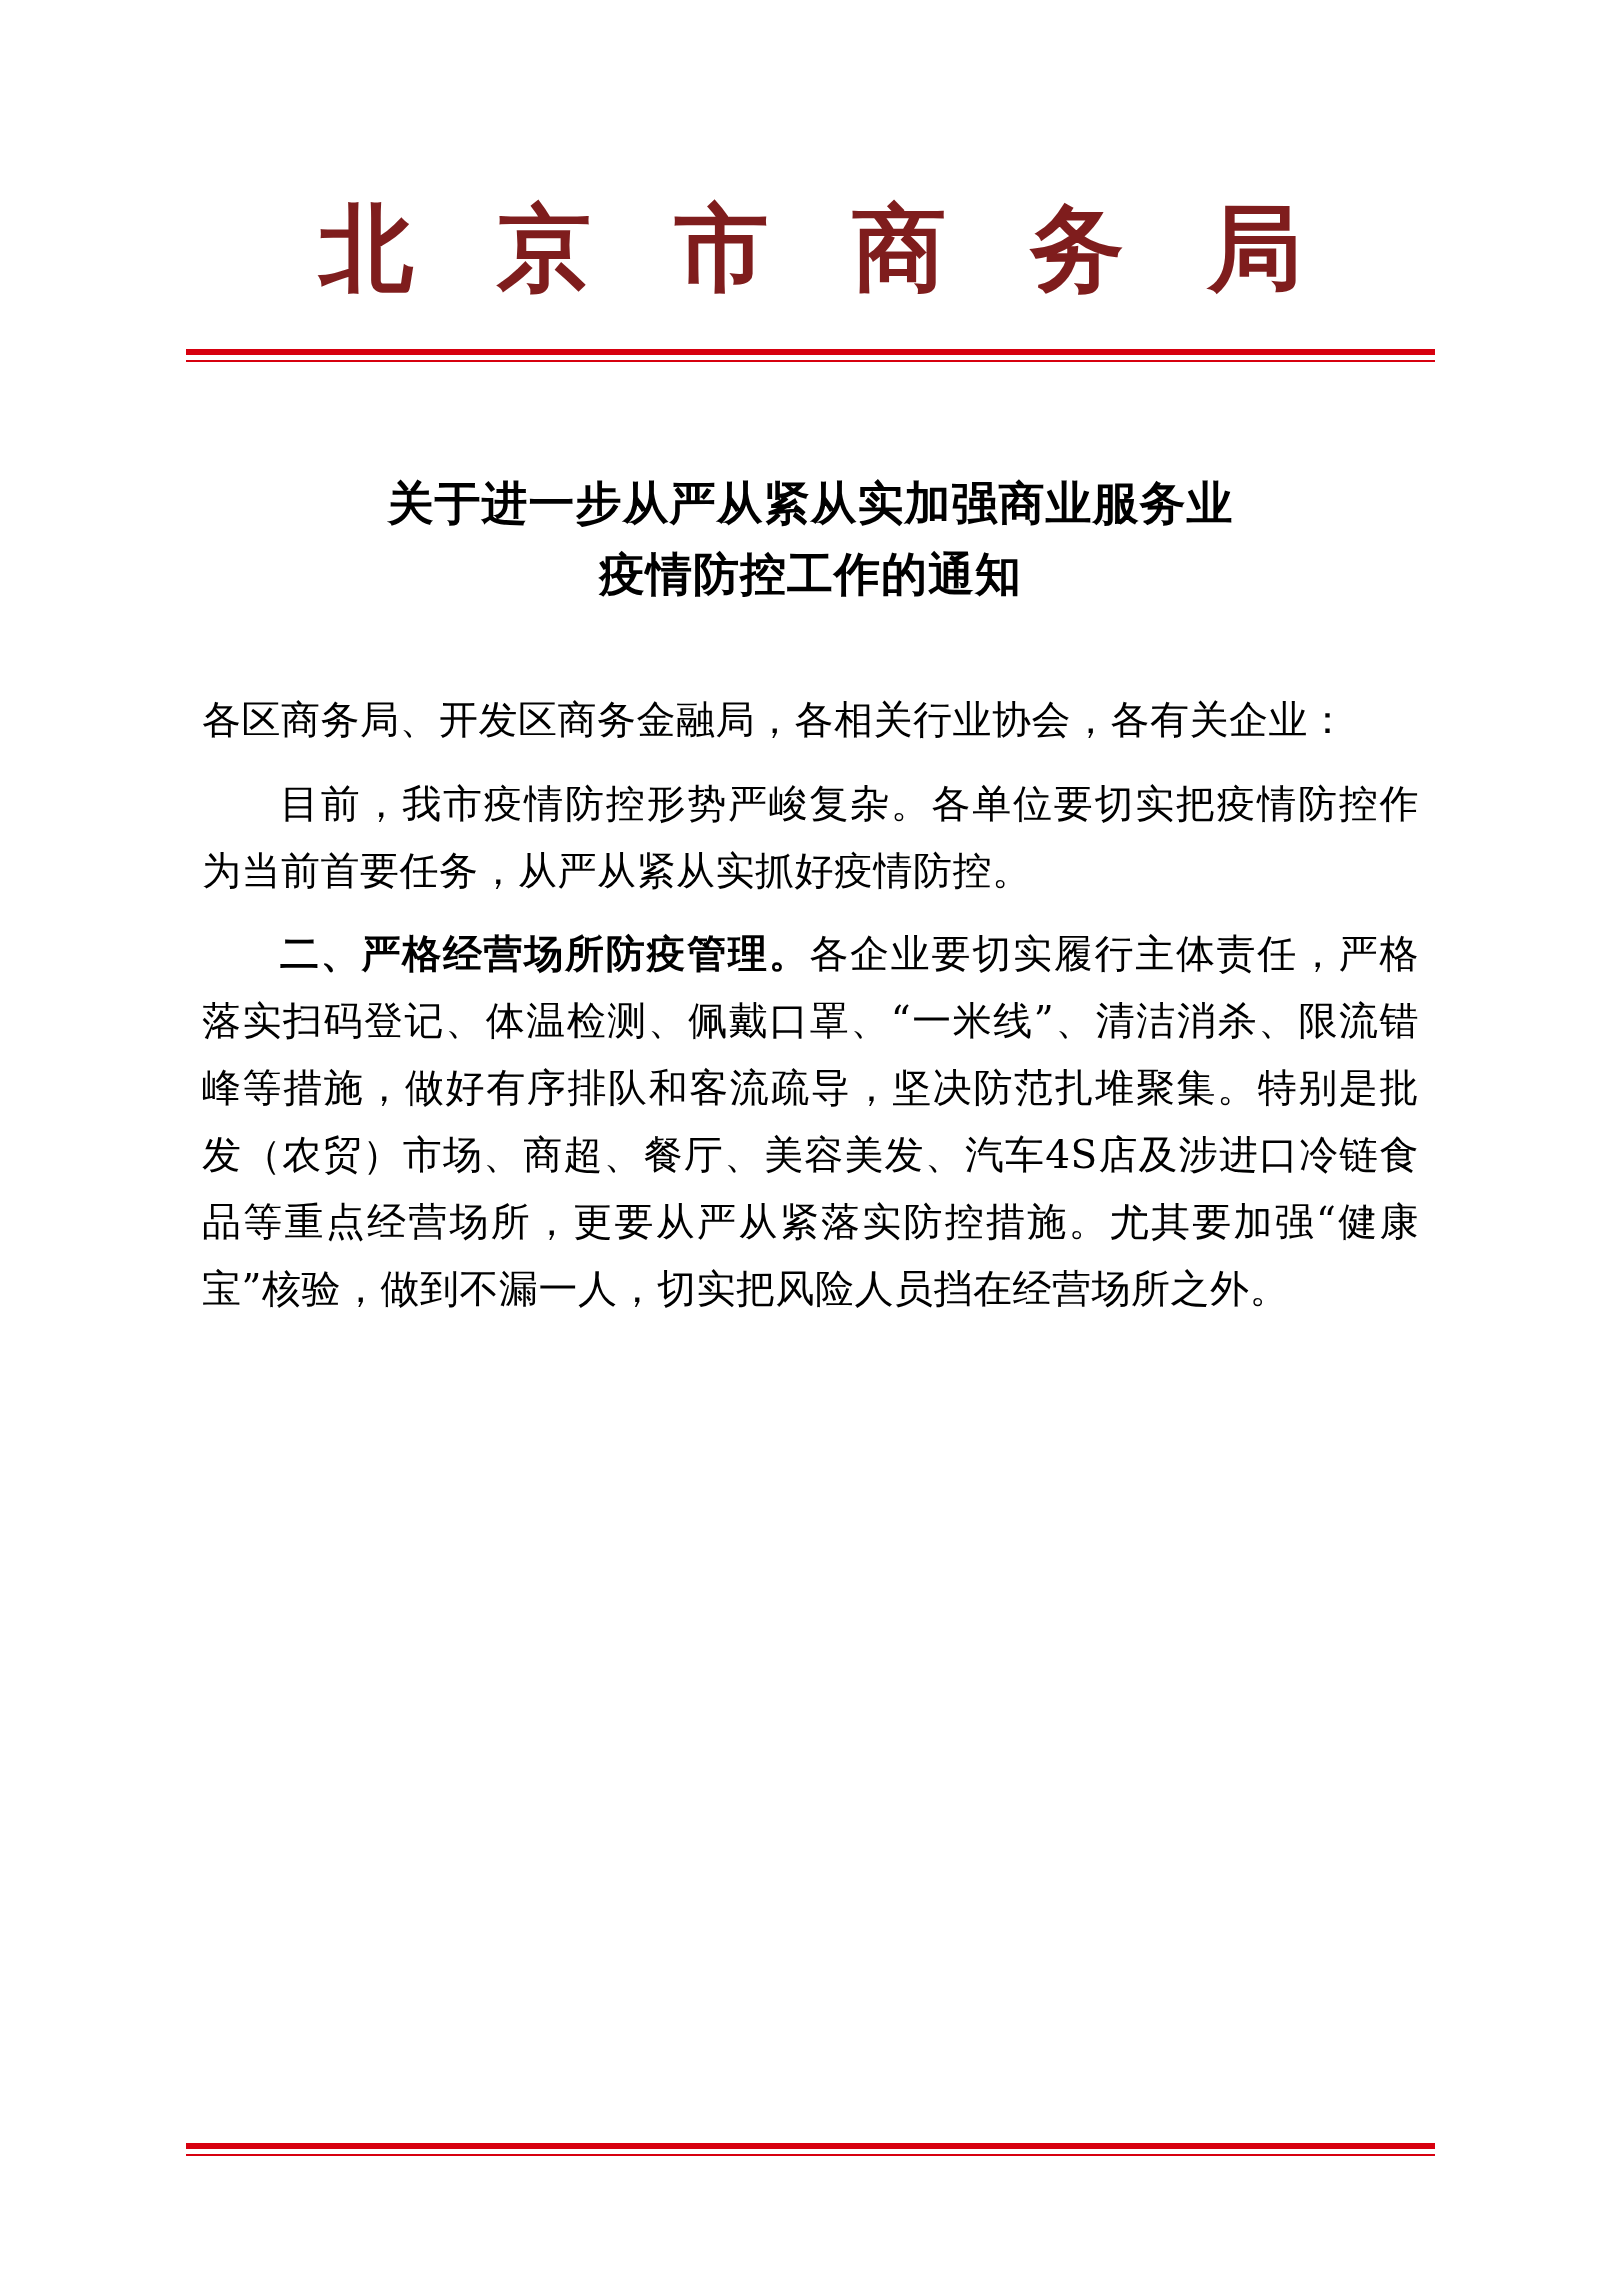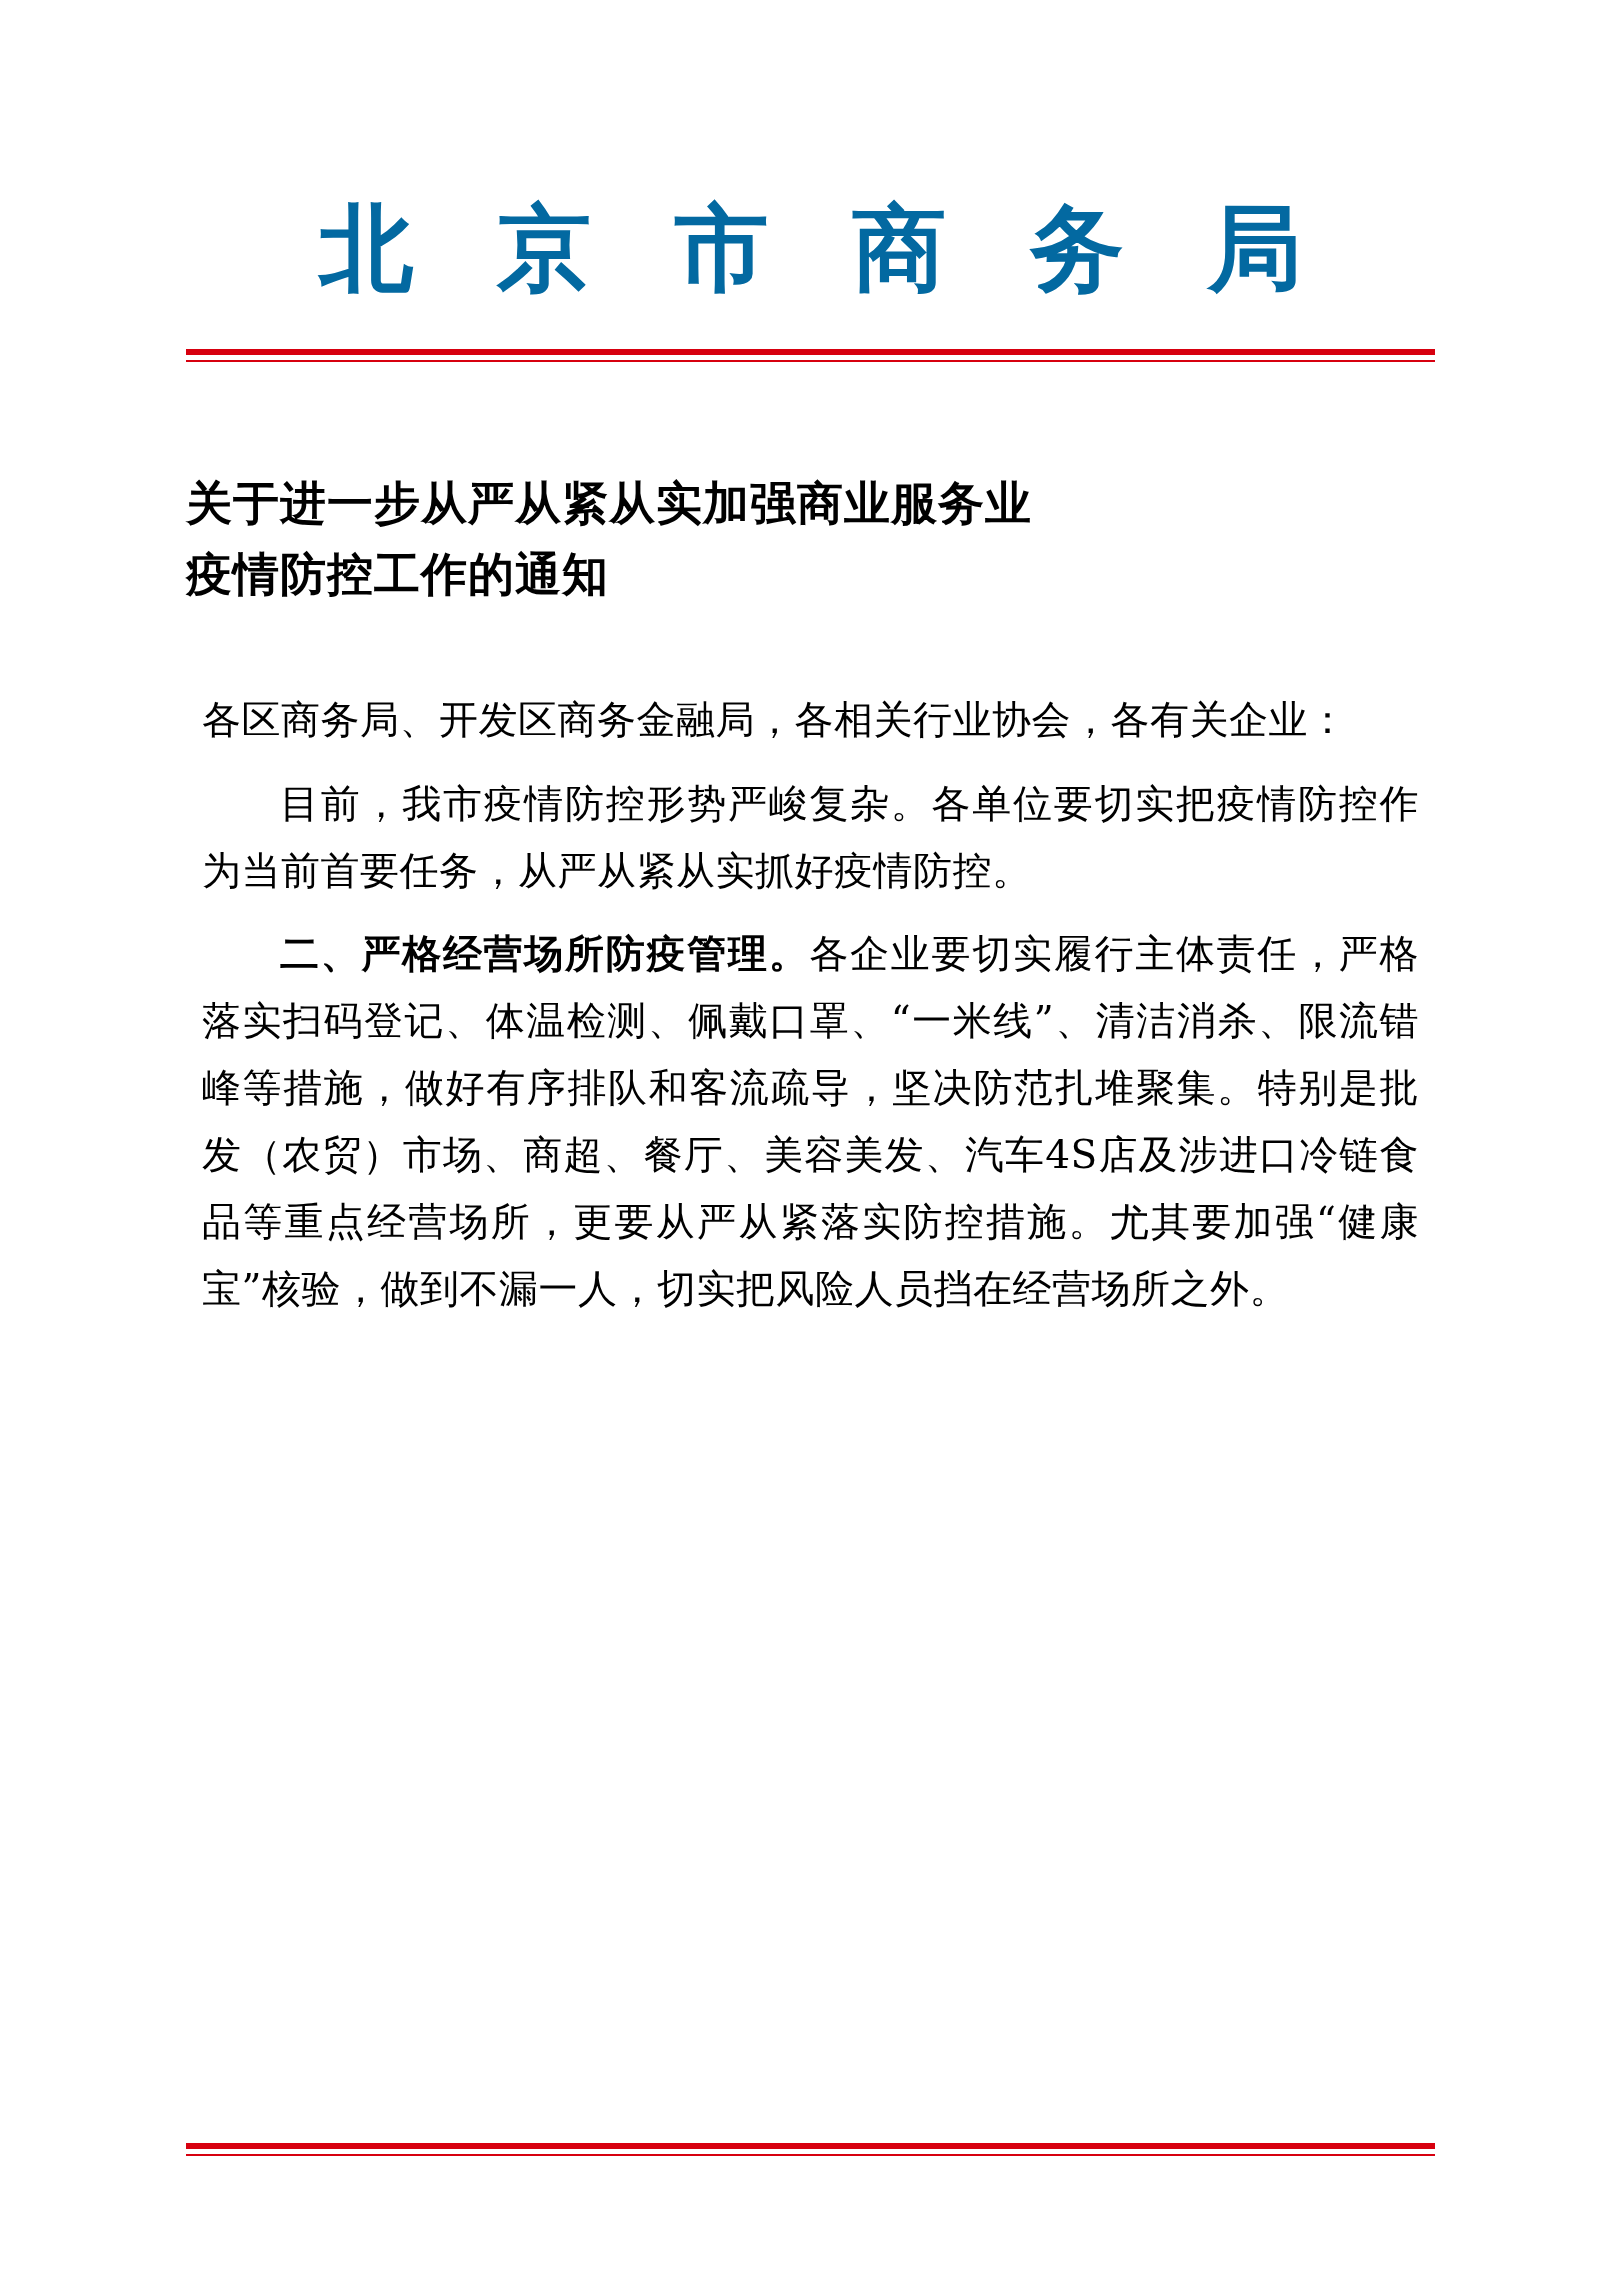--- a/index.html
+++ b/index.html
@@ -23,21 +23,21 @@
     box-sizing: border-box;
     padding: 0 186px;
   }
 
   
   .letterhead {
     padding-top: 194px;
     text-align: center;
   }
   .letterhead-title {
-    color: #0369a1;
+    color: #7f1d1d;
     font-family: "DejaVu Serif", "Liberation Serif", serif;
     font-weight: bold;
     font-size: 94px;
     letter-spacing: 25.5px;
     line-height: 1.15;
     text-indent: 25.5px;
     white-space: nowrap;
   }
 
   .rule-wrap {
@@ -51,21 +51,21 @@
   .rule-thin {
     height: 2px;
     background: #d7000f;
     width: 100%;
     margin-top: 4.9px;
   }
 
   
   .doc-title {
     margin-top: 106px;
-    text-align: left;
+    text-align: center;
     font-size: 46px;
     font-weight: bold;
     line-height: 1.55;
     letter-spacing: 1px;
   }
   .doc-title .line {
     display: block;
   }
 
   

